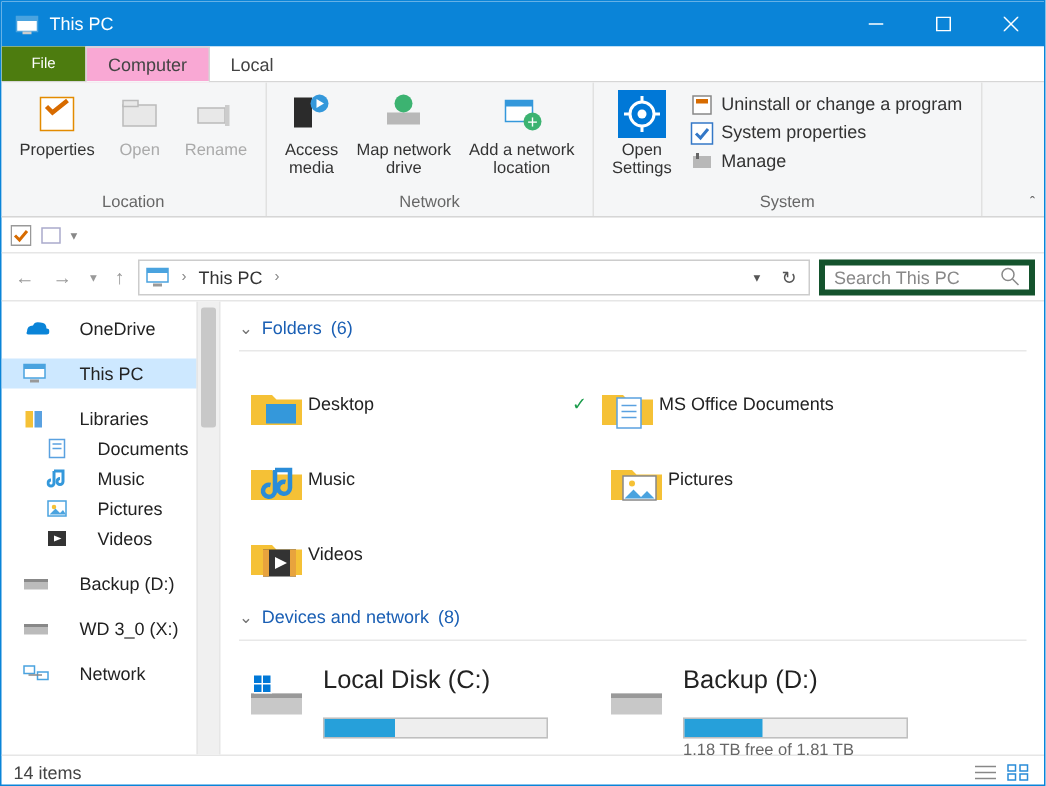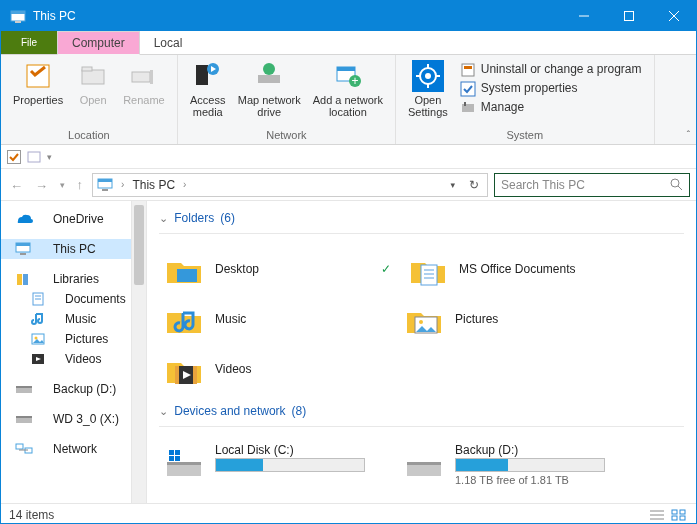--- a/index.html
+++ b/index.html
@@ -24,42 +24,42 @@
 .syslist{display:flex;flex-direction:column;gap:3px;padding:4px 6px;font-size:11px;color:#333}
 .sysrow{display:flex;gap:5px}
 .collapse{position:absolute;right:6px;bottom:3px;color:#666;font-size:10px}
 .qat{height:24px;border-bottom:1px solid #e6e6e6;display:flex;align-items:center;padding:0 6px;gap:6px}
 .addr{height:32px;display:flex;align-items:center;padding:2px 6px;gap:6px;border-bottom:1px solid #e6e6e6}
 .navarr{color:#999;padding:0 3px;font-size:13px}
 .addrbox{flex:1;height:24px;border:1px solid #ccc;display:flex;align-items:center;padding:0 4px;gap:6px}
 .addrbox .crumb{font-size:12px;color:#333}
 .addrbox .sep{color:#888;font-size:10px;margin:0 2px}
 .refresh{margin-left:auto;font-size:12px;color:#555;padding:0 4px}
-.searchbox{width:196px;height:24px;border:1px solid #14532d;display:flex;align-items:center;padding:0 6px;color:#888;font-size:12px}
+.searchbox{width:144px;height:24px;border:4px solid #14532d;display:flex;align-items:center;padding:0 6px;color:#888;font-size:12px}
 .searchbox .sic{margin-left:auto}
 .body{display:flex;height:calc(524px - 30px - 24px - 90px - 24px - 32px - 22px)}
 .sidebar{width:146px;border-right:1px solid #e6e6e6;padding:8px 0;overflow:hidden;position:relative}
 .sbitem{display:flex;align-items:center;gap:20px;padding:3px 6px 3px 14px;font-size:12px;color:#222;white-space:nowrap}
 .sbitem.sel{background:#cde8ff}
 .sbitem.sub{padding-left:30px}
 .sbspace{height:10px}
 .sbscroll{position:absolute;right:0;top:0;bottom:0;width:15px;background:#f0f0f0;border-left:1px solid #e6e6e6}
 .sbthumb{position:absolute;right:2px;top:4px;width:10px;height:80px;background:#c8c8c8;border-radius:2px}
 .content{flex:1;overflow:auto;padding:4px 0 4px 12px}
 .grhdr{display:flex;align-items:center;gap:6px;color:#1a5fb4;font-size:13px;padding:6px 0 8px;border-bottom:1px solid #e8e8e8;margin-right:12px}
 .grhdr .chev{color:#777;font-size:11px}
 .fgrid{display:flex;flex-wrap:wrap;padding:10px 0 4px}
-.fitem{width:240px;display:flex;align-items:center;gap:10px;padding:6px 4px}
+.fitem{width:240px;display:flex;align-items:center;padding:6px 4px}
 .fic{width:42px;height:38px;display:flex;align-items:center;justify-content:center}
 .flbl{font-size:12px;color:#222}
 .sync{color:#1a9c4b;font-size:12px;margin-left:-22px;margin-right:6px}
 .divc{width:240px;padding:6px 4px;display:flex;gap:10px;align-items:flex-start}
 .divc .dic{width:42px;height:40px;display:flex;align-items:center;justify-content:center}
 .divc .dinfo{flex:1}
-.divc .dname{font-size:12px;color:#222;margin-bottom:1px}
+.divc .dname{font-size:17px;color:#222;margin-bottom:15px}
 .bar{width:150px;height:14px;border:1px solid #bfbfbf;background:#eee;position:relative;margin-bottom:2px}
 .barfill{position:absolute;left:0;top:0;bottom:0;background:#26a0da}
 .free{font-size:11px;color:#666}
 .status{height:22px;border-top:1px solid #e6e6e6;display:flex;align-items:center;padding:0 8px;font-size:11px;color:#444}
 .status .views{margin-left:auto;display:flex;gap:4px;color:#888}
 svg{display:block}
 </style>
 </head>
 <body>
 

